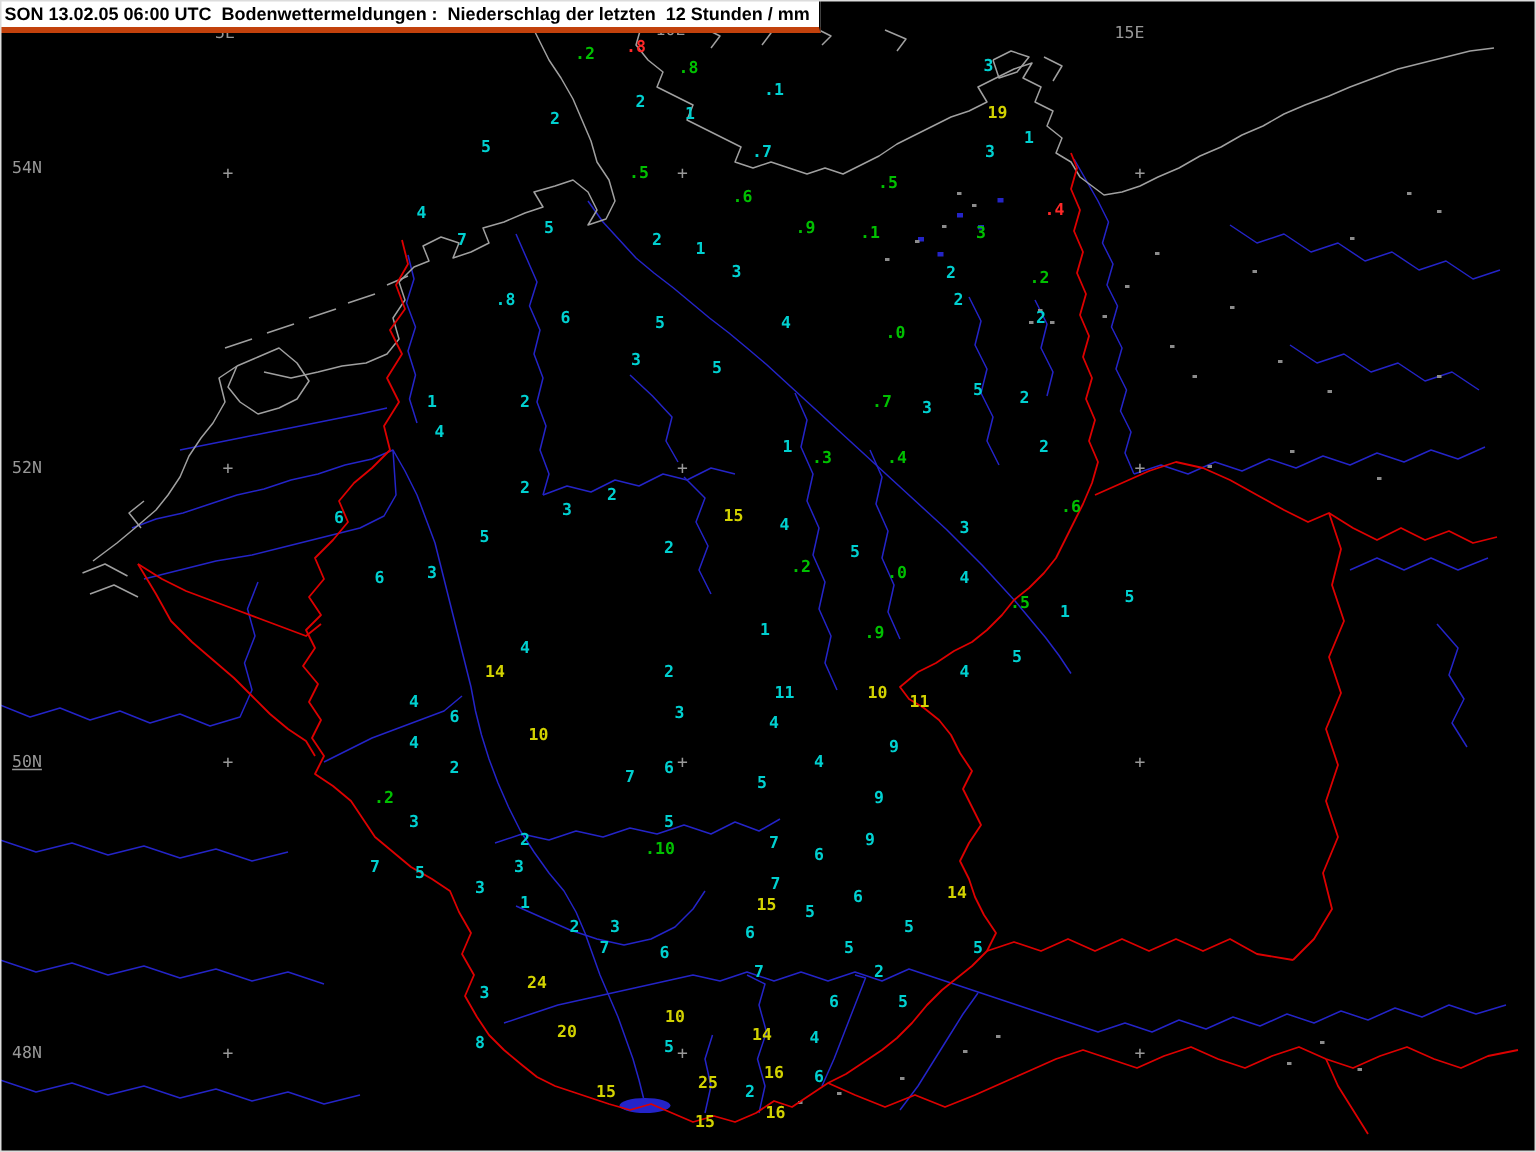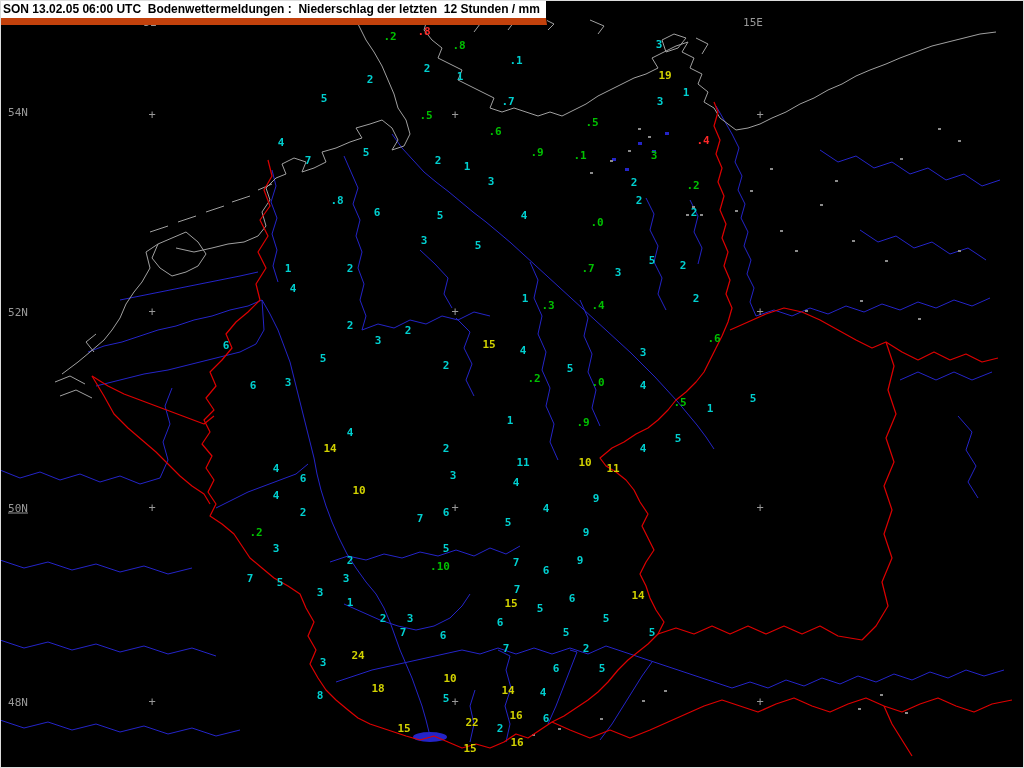--- a/index.html
+++ b/index.html
@@ -6,21 +6,21 @@
   body{
     width:1024px;height:768px;background:#000;position:relative;overflow:hidden;
     font-family:"Liberation Sans",sans-serif;
   }
   #frame{position:absolute;inset:0;border:1px solid #dcdcdc;pointer-events:none;z-index:40;}
   #titlebar{
     position:absolute;top:0;left:0;z-index:30;
     background:#ffffff;color:#000000;
     font:bold 12px "Liberation Sans",sans-serif;
     padding:2px 6px 2px 3px;white-space:pre;
-    border-right:1px solid #000;border-bottom:7px solid #c2410c;
+    border-right:1px solid #000;border-bottom:4px solid #c2410c;
   }
   svg#geo{position:absolute;top:0;left:0;z-index:1;}
   .coast{fill:none;stroke:#a0a0a0;stroke-width:1;stroke-linejoin:round;}
   .border{fill:none;stroke:#dd0000;stroke-width:1.2;stroke-linejoin:round;}
   .river{fill:none;stroke:#2424c8;stroke-width:1;stroke-linejoin:round;}
   .city{fill:#8c8c8c;}
   .lake{fill:#2424c8;stroke:none;}
   #overlay{position:absolute;inset:0;z-index:10;}
   .station{
     position:absolute;transform:translate(-50%,-50%);
@@ -268,29 +268,29 @@
     <span class="station" style="left: 443px; top: 635px; color: rgb(0, 208, 208);">6</span>
     <span class="station" style="left: 566px; top: 632px; color: rgb(0, 208, 208);">5</span>
     <span class="station" style="left: 652px; top: 632px; color: rgb(0, 208, 208);">5</span>
     <span class="station" style="left: 323px; top: 662px; color: rgb(0, 208, 208);">3</span>
     <span class="station" style="left: 358px; top: 655px; color: rgb(210, 210, 0);">24</span>
     <span class="station" style="left: 506px; top: 648px; color: rgb(0, 208, 208);">7</span>
     <span class="station" style="left: 586px; top: 648px; color: rgb(0, 208, 208);">2</span>
     <span class="station" style="left: 556px; top: 668px; color: rgb(0, 208, 208);">6</span>
     <span class="station" style="left: 602px; top: 668px; color: rgb(0, 208, 208);">5</span>
     <span class="station" style="left: 450px; top: 678px; color: rgb(210, 210, 0);">10</span>
-    <span class="station" style="left: 378px; top: 688px; color: rgb(210, 210, 0);">18</span>
+    <span class="station" style="left: 378px; top: 688px; color: rgb(210, 210, 0);">20</span>
     <span class="station" style="left: 320px; top: 695px; color: rgb(0, 208, 208);">8</span>
     <span class="station" style="left: 446px; top: 698px; color: rgb(0, 208, 208);">5</span>
     <span class="station" style="left: 508px; top: 690px; color: rgb(210, 210, 0);">14</span>
     <span class="station" style="left: 543px; top: 692px; color: rgb(0, 208, 208);">4</span>
     <span class="station" style="left: 516px; top: 715px; color: rgb(210, 210, 0);">16</span>
     <span class="station" style="left: 546px; top: 718px; color: rgb(0, 208, 208);">6</span>
     <span class="station" style="left: 404px; top: 728px; color: rgb(210, 210, 0);">15</span>
-    <span class="station" style="left: 472px; top: 722px; color: rgb(210, 210, 0);">22</span>
+    <span class="station" style="left: 472px; top: 722px; color: rgb(210, 210, 0);">25</span>
     <span class="station" style="left: 500px; top: 728px; color: rgb(0, 208, 208);">2</span>
     <span class="station" style="left: 470px; top: 748px; color: rgb(210, 210, 0);">15</span>
     <span class="station" style="left: 517px; top: 742px; color: rgb(210, 210, 0);">16</span>
     <span class="cross" style="left: 152px; top: 115px; color: rgb(152, 152, 152);">+</span>
     <span class="cross" style="left: 455px; top: 115px; color: rgb(152, 152, 152);">+</span>
     <span class="cross" style="left: 760px; top: 115px; color: rgb(152, 152, 152);">+</span>
     <span class="cross" style="left: 152px; top: 312px; color: rgb(152, 152, 152);">+</span>
     <span class="cross" style="left: 455px; top: 312px; color: rgb(152, 152, 152);">+</span>
     <span class="cross" style="left: 760px; top: 312px; color: rgb(152, 152, 152);">+</span>
     <span class="cross" style="left: 152px; top: 508px; color: rgb(152, 152, 152);">+</span>

